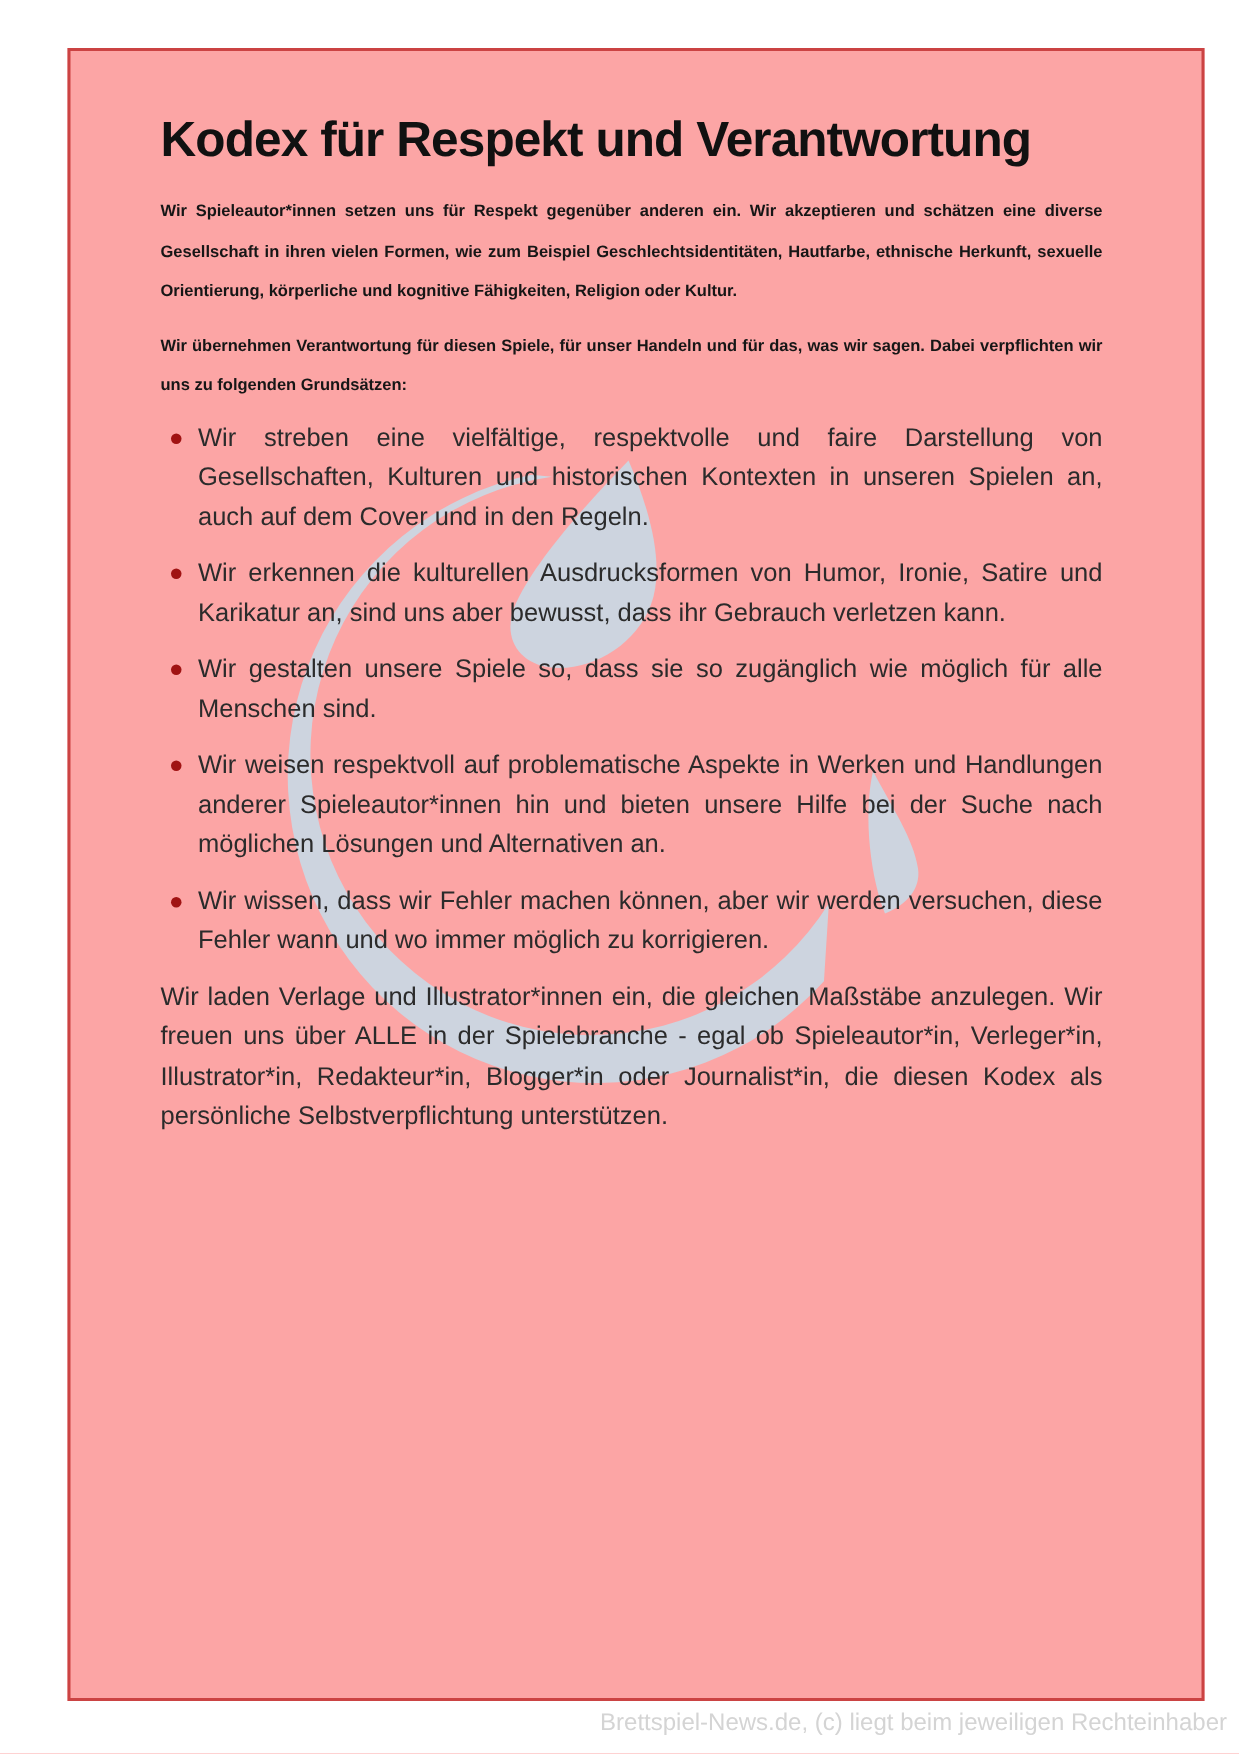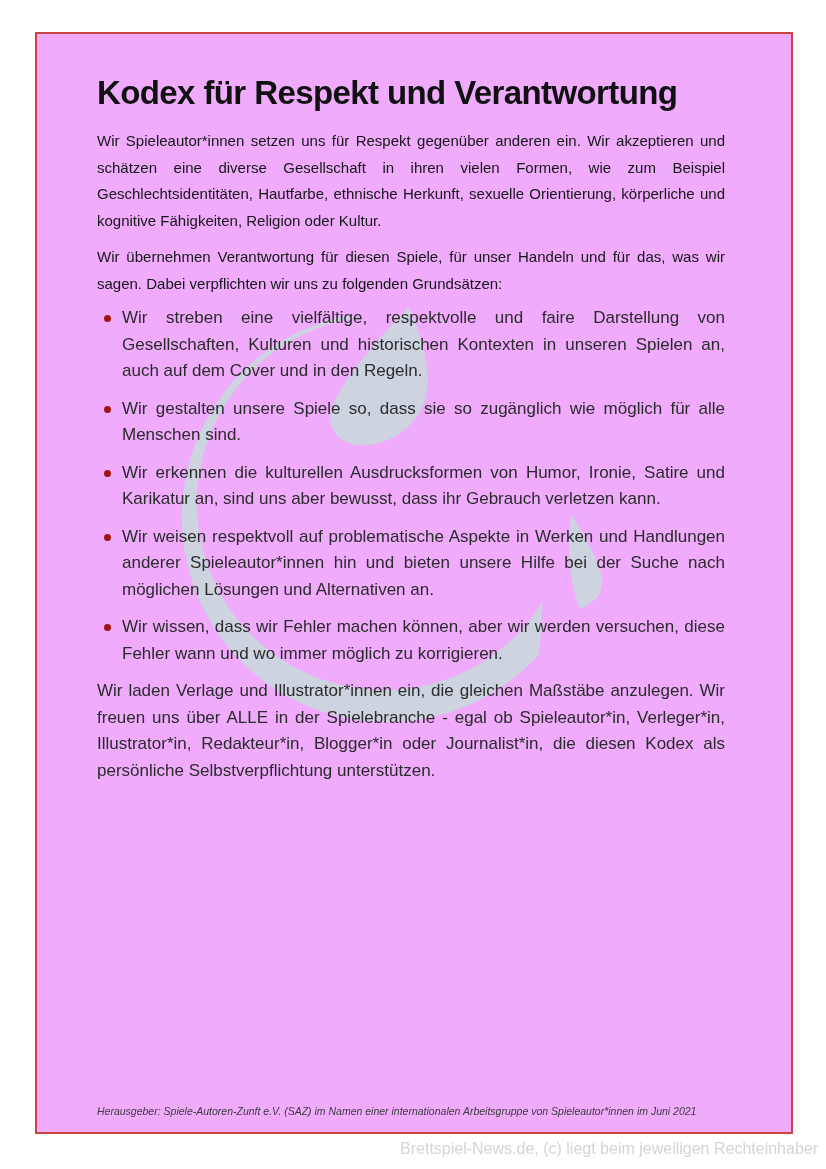--- a/index.html
+++ b/index.html
@@ -7,25 +7,25 @@
     width: 826px; height: 1169px;
     background: #ffffff;
     font-family: "Liberation Sans", sans-serif;
     position: relative;
     overflow: hidden;
   }
   .canvas { position: absolute; inset: 0; }
 
   .sheet {
     position: absolute;
-    left: 35px; top: 32px;
+    left: 45px; top: 32px;
     width: 758px; height: 1102px;
     box-sizing: border-box;
     border: 2px solid var(--border-color, #cb4343);
-    background: #f0abfc;
+    background: #fca5a5;
     overflow: hidden;
   }
 
   .watermark {
     position: absolute;
     left: 115px; top: 253px; 
     width: 480px; height: 460px;
     color: var(--watermark-color, #cdd4df);
     z-index: 0;
     pointer-events: none;
@@ -41,23 +41,23 @@
     margin: 0 0 14px 0;
     font-size: 33px;
     line-height: 42px;
     font-weight: 700;
     letter-spacing: -0.6px;
     color: #111111;
   }
 
   p.lead {
     margin: 0 0 10px 0;
-    font-size: 15px;
+    font-size: 11px;
     line-height: 26.5px;
-    font-weight: 400;
+    font-weight: 700;
     color: #161616;
     text-align: justify;
     hyphens: none;
   }
   p.lead.last { margin-bottom: 8px; }
 
   ul.principles {
     list-style: none;
     margin: 7px 0 4px 0;
     padding: 0;
@@ -129,39 +129,38 @@
 
       <p class="lead last">Wir übernehmen Verantwortung für diesen Spiele, für unser Handeln und für das, was wir sagen. Dabei verpflichten wir uns zu folgenden Grundsätzen:</p>
 
       <ul class="principles">
           <li>
           <span class="dot"></span>
           <span class="li-text">Wir streben eine vielfältige, respektvolle und faire Darstellung von Gesellschaften, Kulturen und historischen Kontexten in unseren Spielen an, auch auf dem Cover und in den Regeln.</span>
         </li>
           <li>
           <span class="dot"></span>
-          <span class="li-text">Wir gestalten unsere Spiele so, dass sie so zugänglich wie möglich für alle Menschen sind.</span>
+          <span class="li-text">Wir erkennen die kulturellen Ausdrucksformen von Humor, Ironie, Satire und Karikatur an, sind uns aber bewusst, dass ihr Gebrauch verletzen kann.</span>
         </li>
           <li>
           <span class="dot"></span>
-          <span class="li-text">Wir erkennen die kulturellen Ausdrucksformen von Humor, Ironie, Satire und Karikatur an, sind uns aber bewusst, dass ihr Gebrauch verletzen kann.</span>
+          <span class="li-text">Wir gestalten unsere Spiele so, dass sie so zugänglich wie möglich für alle Menschen sind.</span>
         </li>
           <li>
           <span class="dot"></span>
           <span class="li-text">Wir weisen respektvoll auf problematische Aspekte in Werken und Handlungen anderer Spieleautor*innen hin und bieten unsere Hilfe bei der Suche nach möglichen Lösungen und Alternativen an.</span>
         </li>
           <li>
           <span class="dot"></span>
           <span class="li-text">Wir wissen, dass wir Fehler machen können, aber wir werden versuchen, diese Fehler wann und wo immer möglich zu korrigieren.</span>
         </li>
         </ul>
 
       <p class="closing">Wir laden Verlage und Illustrator*innen ein, die gleichen Maßstäbe anzulegen. Wir freuen uns über ALLE in der Spielebranche - egal ob Spieleautor*in, Verleger*in, Illustrator*in, Redakteur*in, Blogger*in oder Journalist*in, die diesen Kodex als persönliche Selbstverpflichtung unterstützen.</p>
 
     </div>
 
-    <div class="publisher">Herausgeber: Spiele-Autoren-Zunft e.V. (SAZ) im Namen einer internationalen Arbeitsgruppe von Spieleautor*innen im Juni 2021</div>
 
   </div>
 
   <div class="copyright">Brettspiel-News.de, (c) liegt beim jeweiligen Rechteinhaber</div>
 
 </div>
 
 </body></html>

